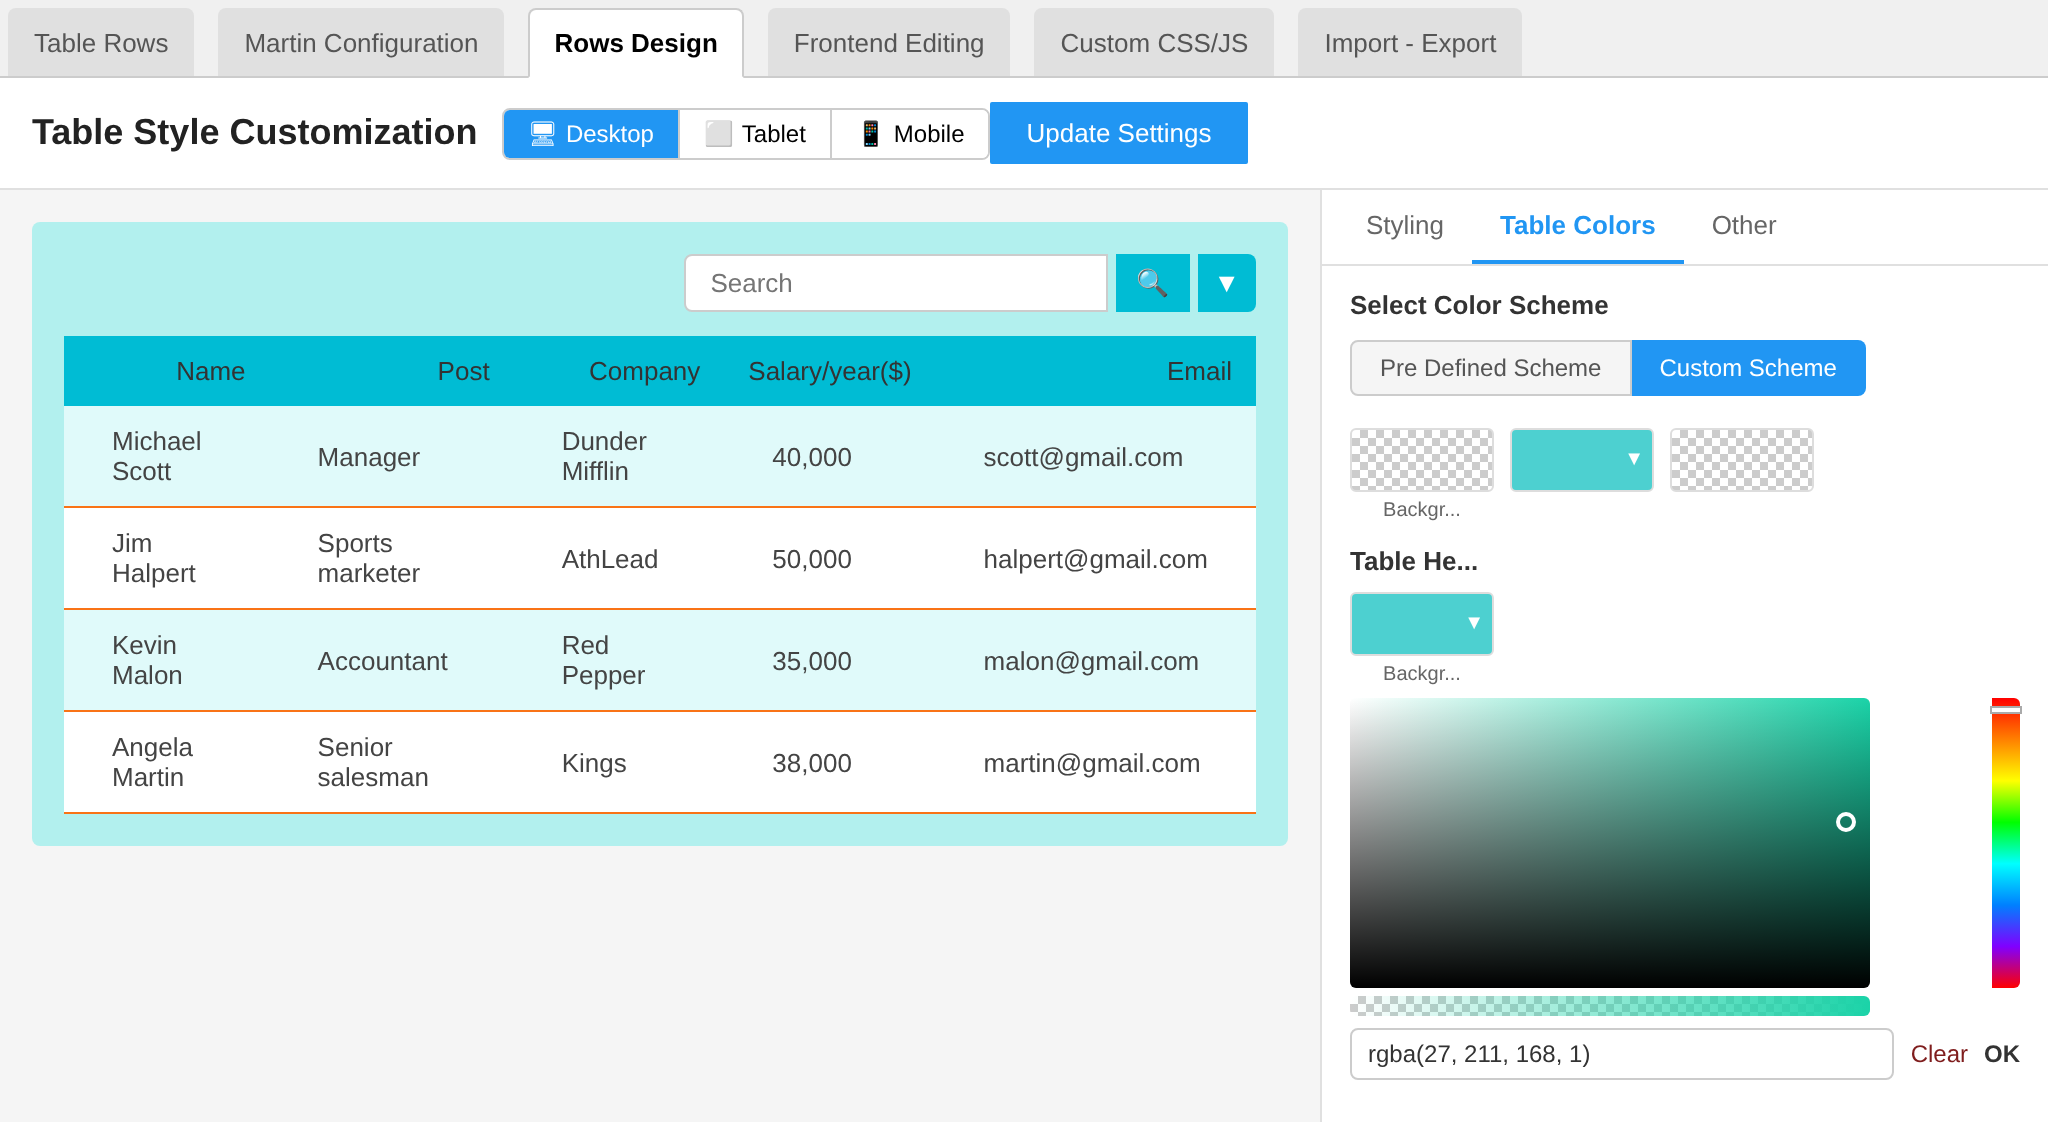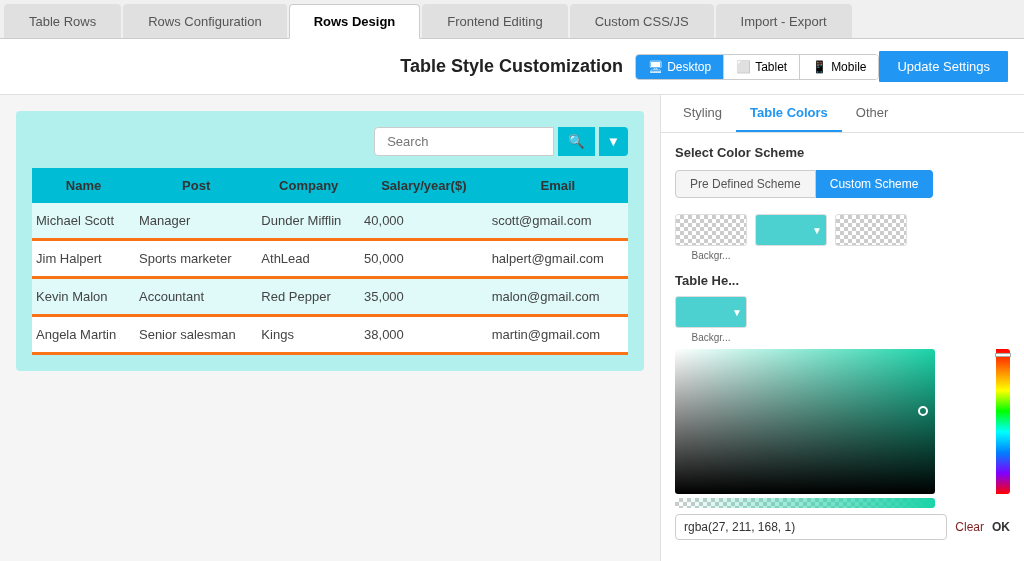--- a/index.html
+++ b/index.html
@@ -6,45 +6,45 @@
     body { font-family: -apple-system, BlinkMacSystemFont, 'Segoe UI', sans-serif; font-size: 13px; background: #f5f5f5; color: #333; width: 1024px; height: 561px; overflow: hidden; }
 
     
     .tab-bar {
       display: flex;
       background: #f0f0f0;
       border-bottom: 1px solid #ccc;
       padding: 0 4px;
     }
     .tab-item {
-      padding: 9px 24px;
+      padding: 9px 12px;
       cursor: pointer;
       font-size: 13px;
       border: 1px solid transparent;
       border-bottom: none;
       margin-top: 4px;
       background: #e0e0e0;
       color: #555;
       border-radius: 4px 4px 0 0;
-      margin-right: 2px;
+      margin-right: 12px;
     }
     .tab-item.active {
       background: #fff;
       border-color: #ccc;
       color: #000;
       font-weight: 600;
       border-bottom: 1px solid #fff;
       margin-bottom: -1px;
     }
 
     
     .header-bar {
       display: flex;
       align-items: center;
-      justify-content: flex-end;
+      justify-content: flex-start;
       padding: 12px 16px;
       background: #fff;
       border-bottom: 1px solid #e0e0e0;
     }
     .header-left {
       display: flex;
       align-items: center;
       gap: 12px;
     }
     .page-title {
@@ -104,21 +104,21 @@
       display: flex;
       justify-content: flex-end;
       margin-bottom: 12px;
       gap: 4px;
     }
     .search-input {
       padding: 6px 12px;
       border: 1px solid #ccc;
       border-radius: 4px 0 0 4px;
       font-size: 13px;
-      width: 180px;
+      width: 212px;
       color: #888;
       background: #fff;
     }
     .search-btn {
       background: #00bcd4;
       border: none;
       padding: 6px 10px;
       cursor: pointer;
       color: #fff;
     }
@@ -132,27 +132,27 @@
     }
     .data-table {
       width: 100%;
       border-collapse: collapse;
       background: #fff;
     }
     .data-table th {
       background: #00bcd4;
       color: #333;
       padding: 10px 12px;
-      text-align: center;
-      font-weight: 700;
+      text-align: right;
+      font-weight: 400;
       font-size: 13px;
     }
     .data-table td {
-      padding: 10px 4px;
-      border-bottom: 3px solid #f97316;
+      padding: 10px 24px;
+      border-bottom: 1px solid #f97316;
       font-size: 13px;
       color: #444;
     }
     .data-table tr:nth-child(odd) td { background: #e0fafa; }
     .data-table tr:nth-child(even) td { background: #fff; }
 
     
     .right-panel {
       flex: 1;
       background: #fff;
@@ -328,21 +328,21 @@
 
     .table-section {
       margin-top: 12px;
     }
   </style>
 </head>
 <body>
 
 <div class="tab-bar">
   <div class="tab-item">Table Rows</div>
-  <div class="tab-item">Rows Configuration</div>
+  <div class="tab-item">Martin Configuration</div>
   <div class="tab-item active">Rows Design</div>
   <div class="tab-item">Frontend Editing</div>
   <div class="tab-item">Custom CSS/JS</div>
   <div class="tab-item">Import - Export</div>
 </div>
 
 <div class="header-bar">
   <div class="header-left">
     <span class="page-title">Table Style Customization</span>
     <div class="device-buttons">

